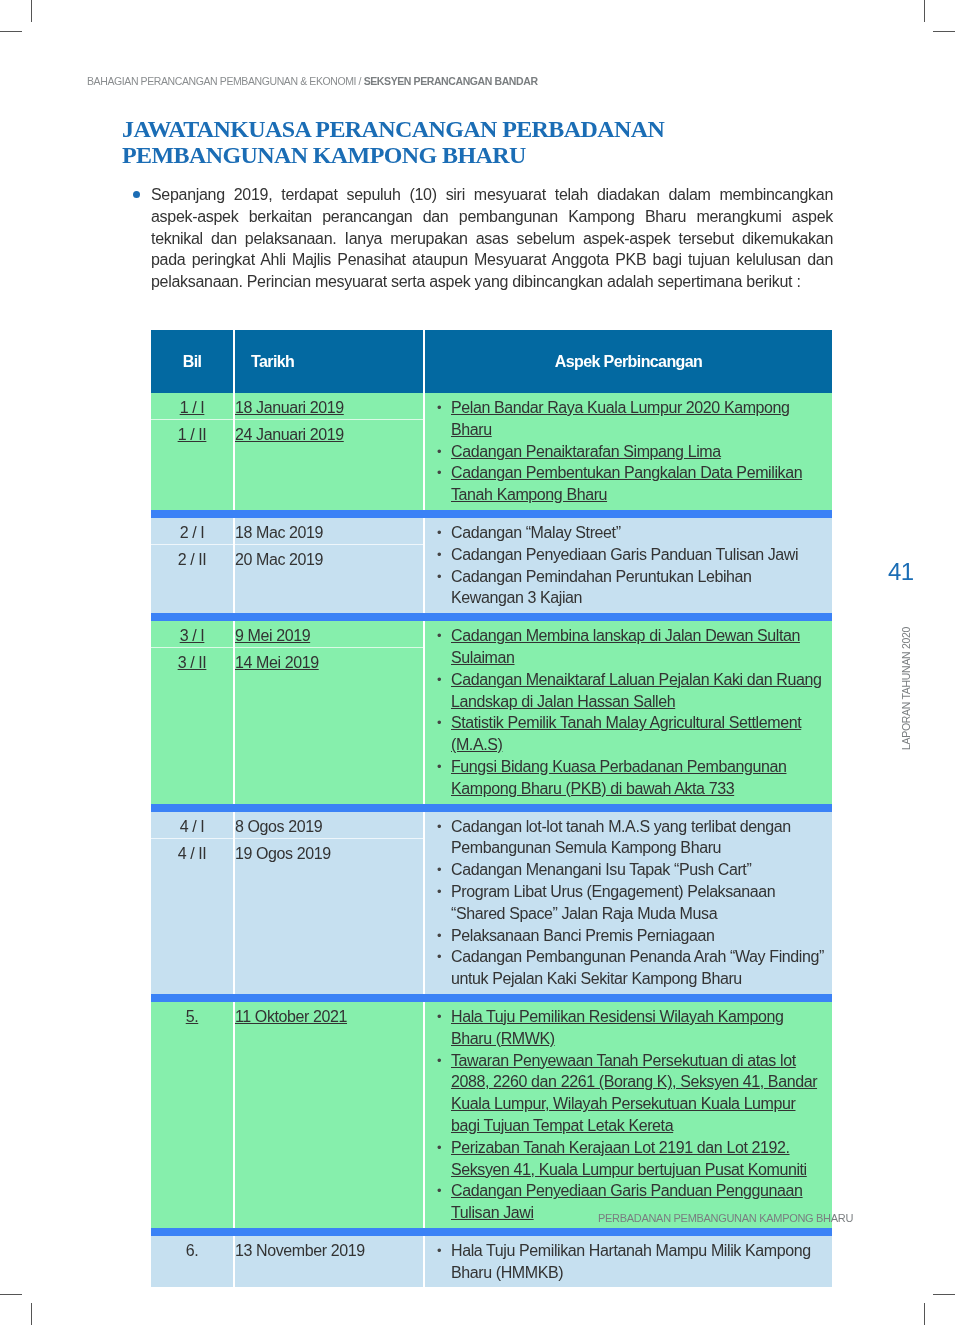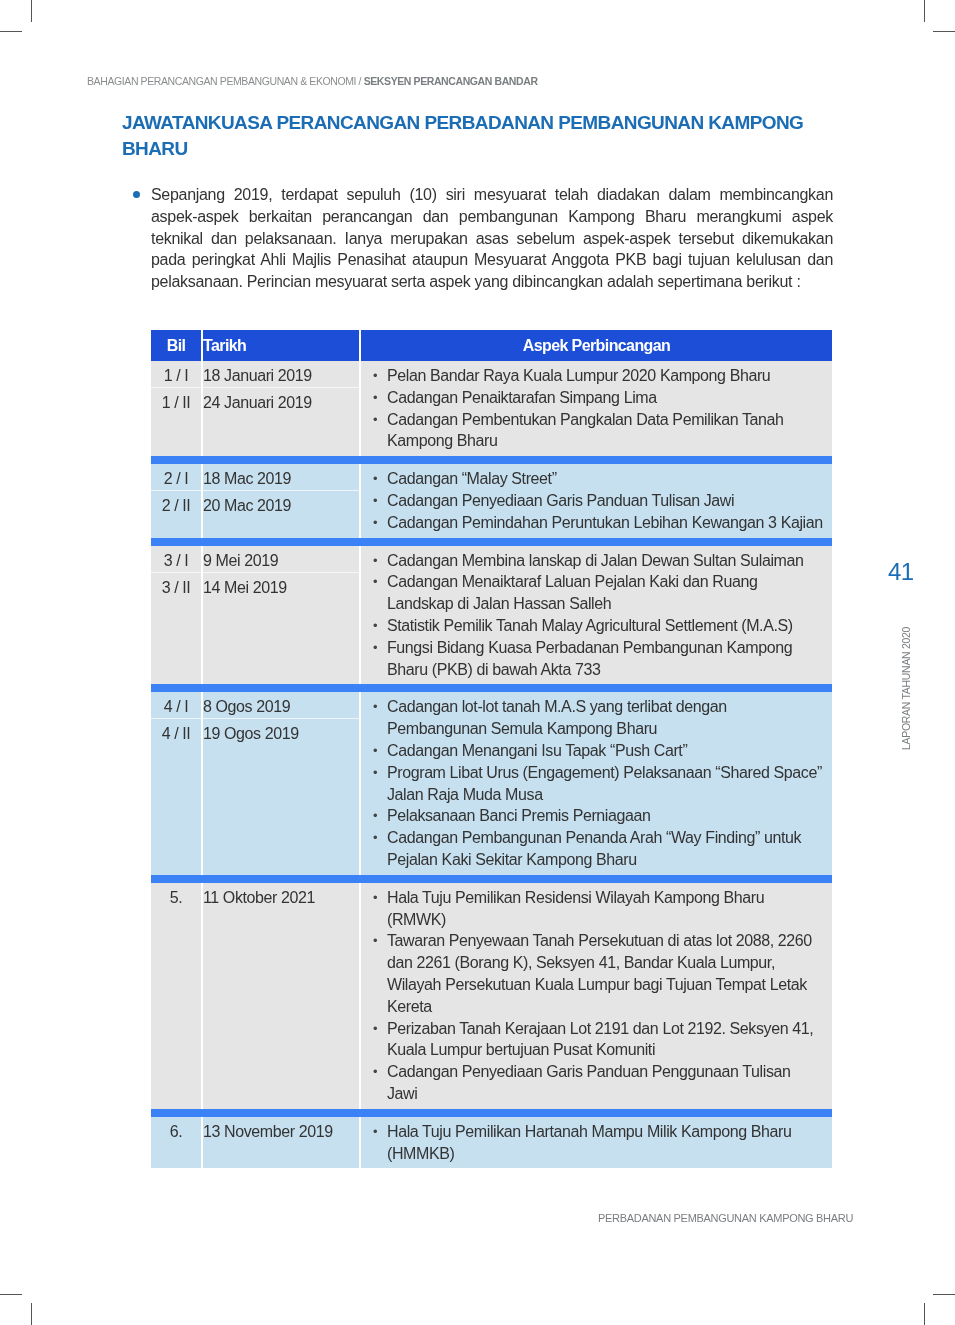--- a/index.html
+++ b/index.html
@@ -1,28 +1,28 @@
 <!DOCTYPE html>
 <html><head>
   <meta charset="utf-8">
   <style>
     html, body { margin: 0; padding: 0; background: #ffffff; }
     body { width: 955px; height: 1325px; position: relative; overflow: hidden; font-family: "Liberation Sans", sans-serif; color: #3a3a3a; }
     .crop { position: absolute; background: #555; }
     .running-head { position: absolute; left: 87px; top: 75px; font-size: 10.5px; letter-spacing: -0.4px; color: #8a8d8f; white-space: nowrap; }
     .running-head .bold { font-weight: bold; color: #7a7e80; margin-top: 32px; }
-    .title { position: absolute; left: 122px; top: 110px; width: 720px; font-size: 19px; line-height: 26px; font-weight: bold; color: #1b6db5; letter-spacing: -0.6px; margin: 0; }
+    .title { position: absolute; left: 122px; top: 116px; width: 720px; font-size: 24px; line-height: 26px; font-weight: bold; color: #1b6db5; letter-spacing: -0.6px; margin: 0; font-family: Liberation Serif, serif; }
     .intro { position: absolute; left: 133px; top: 184px; width: 700px; }
     .intro .bullet { position: absolute; left: 0; top: 7px; width: 7px; height: 7px; border-radius: 50%; background: #1b6db5; }
     .intro p { margin: 0 0 8px 18px; font-size: 16px; line-height: 21.8px; text-align: justify; color: #333; letter-spacing: -0.3px; }
     table.meet { position: absolute; left: 151px; top: 330px; width: 681px; border-collapse: collapse; font-size: 16px; color: #333; letter-spacing: -0.4px; }
-    table.meet th { background: #1d4ed8; color: #fff; font-weight: bold; height: 31px; padding: 0; font-size: 16px; letter-spacing: -0.6px; }
+    table.meet th { background: #0369a1; color: #fff; font-weight: bold; height: 31px; padding: 16px; font-size: 16px; letter-spacing: -0.6px; }
     table.meet th + th, table.meet td + td { border-left: 2px solid #ffffff; }
     table.meet td { vertical-align: top; padding: 0; }
-    tr.light td { background: #e5e5e5; }
+    tr.light td { background: #86efac; text-decoration: underline; }
     tr.dark td { background: #c6e0f0; }
     tr.group { border-top: 8px solid #3b82f6; }
     .col-bil { width: 50px; text-align: center; }
     .col-date { width: 156px; text-align: left; }
     .sub { display: block; line-height: 22px; padding: 4px 0 0 0; }
     .sub + .sub { padding-top: 4px; }
     .sub.split { border-top: 1px solid rgba(255,255,255,0.7); }
     .col-aspek ul { list-style: none; margin: 0; padding: 4px 8px 4px 26px; }
     .col-aspek li { position: relative; line-height: 21.8px; }
     .col-aspek li::before { content: "\2022"; position: absolute; left: -14px; top: 0; font-size: 13px; color: #444; }

